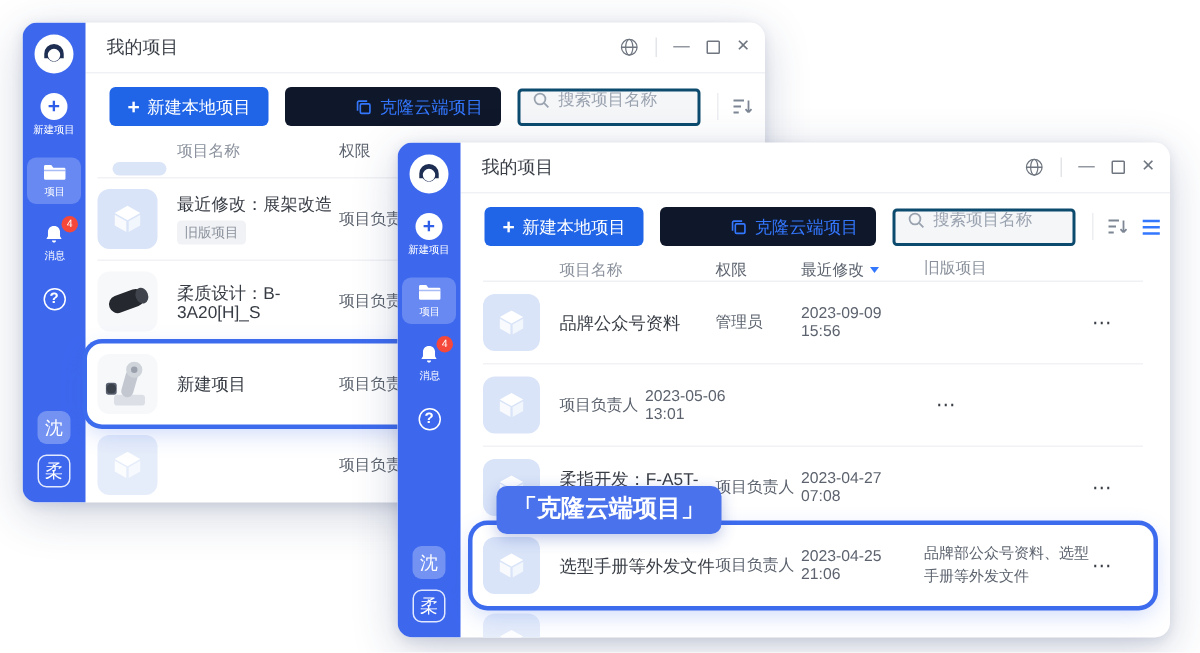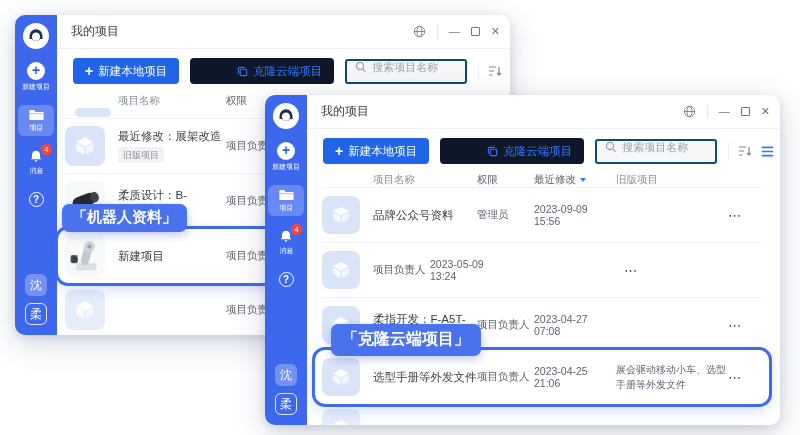--- a/index.html
+++ b/index.html
@@ -276,21 +276,20 @@
                 <path d="M20.5 9.2 12.8 13.5v7.2l7.7-4.3z" fill="#fff" opacity=".65"></path>
               </svg>
         </span>
           </div>
         <div class="col-name"></div>
         <div class="col-perm">项目负责人</div>
       </div>
     </div>
   </main>
 
-  <div class="callout">「机器人资料」</div>
 </div>
 
 <div class="window front">
   <aside class="sidebar">
     <div class="logo">
       <svg width="18" height="18" viewBox="0 0 20 20">
           <path d="M10 2.6a7.2 7.2 0 0 1 7.2 7.2v3.4h-2.6a5.6 5.6 0 0 1-9.2 0H2.8V9.8A7.2 7.2 0 0 1 10 2.6z" fill="#1D2E52"></path>
           <circle cx="10" cy="10.8" r="4.6" fill="#fff"></circle>
         </svg>
     </div>
@@ -423,21 +422,21 @@
         <div class="col-icon">
             <span class="tile">
           <svg width="22" height="22" viewBox="0 0 24 24">
                 <path d="M12 3.2 20.5 8 12 12.8 3.5 8z" fill="#fff"></path>
                 <path d="M3.5 9.2 11.2 13.5v7.2L3.5 16.4z" fill="#fff" opacity=".82"></path>
                 <path d="M20.5 9.2 12.8 13.5v7.2l7.7-4.3z" fill="#fff" opacity=".65"></path>
               </svg>
         </span>
           </div>
         <div class="col-perm">项目负责人</div>
-        <div class="col-mod">2023-05-09 13:24</div>
+        <div class="col-mod">2023-05-06 13:01</div>
         <div class="col-desc"></div>
         <div class="col-more"><span class="more-btn">⋯</span></div>
       </div>
 
       <div class="row">
         <div class="col-icon">
             <span class="tile">
           <svg width="22" height="22" viewBox="0 0 24 24">
                 <path d="M12 3.2 20.5 8 12 12.8 3.5 8z" fill="#fff"></path>
                 <path d="M3.5 9.2 11.2 13.5v7.2L3.5 16.4z" fill="#fff" opacity=".82"></path>
@@ -458,21 +457,21 @@
           <svg width="22" height="22" viewBox="0 0 24 24">
                 <path d="M12 3.2 20.5 8 12 12.8 3.5 8z" fill="#fff"></path>
                 <path d="M3.5 9.2 11.2 13.5v7.2L3.5 16.4z" fill="#fff" opacity=".82"></path>
                 <path d="M20.5 9.2 12.8 13.5v7.2l7.7-4.3z" fill="#fff" opacity=".65"></path>
               </svg>
         </span>
           </div>
         <div class="col-name">选型手册等外发文件</div>
         <div class="col-perm">项目负责人</div>
         <div class="col-mod">2023-04-25 21:06</div>
-        <div class="col-desc">展会驱动移动小车、选型手册等外发文件</div>
+        <div class="col-desc">品牌部公众号资料、选型手册等外发文件</div>
         <div class="col-more"><span class="more-btn">⋯</span></div>
       </div>
 
       <div class="row" style="border-bottom:none">
         <div class="col-icon" style="align-self:flex-start;padding-top:5px">
             <span class="tile faded">
           <svg width="22" height="22" viewBox="0 0 24 24">
                 <path d="M12 3.2 20.5 8 12 12.8 3.5 8z" fill="#fff"></path>
                 <path d="M3.5 9.2 11.2 13.5v7.2L3.5 16.4z" fill="#fff" opacity=".82"></path>
                 <path d="M20.5 9.2 12.8 13.5v7.2l7.7-4.3z" fill="#fff" opacity=".65"></path>

